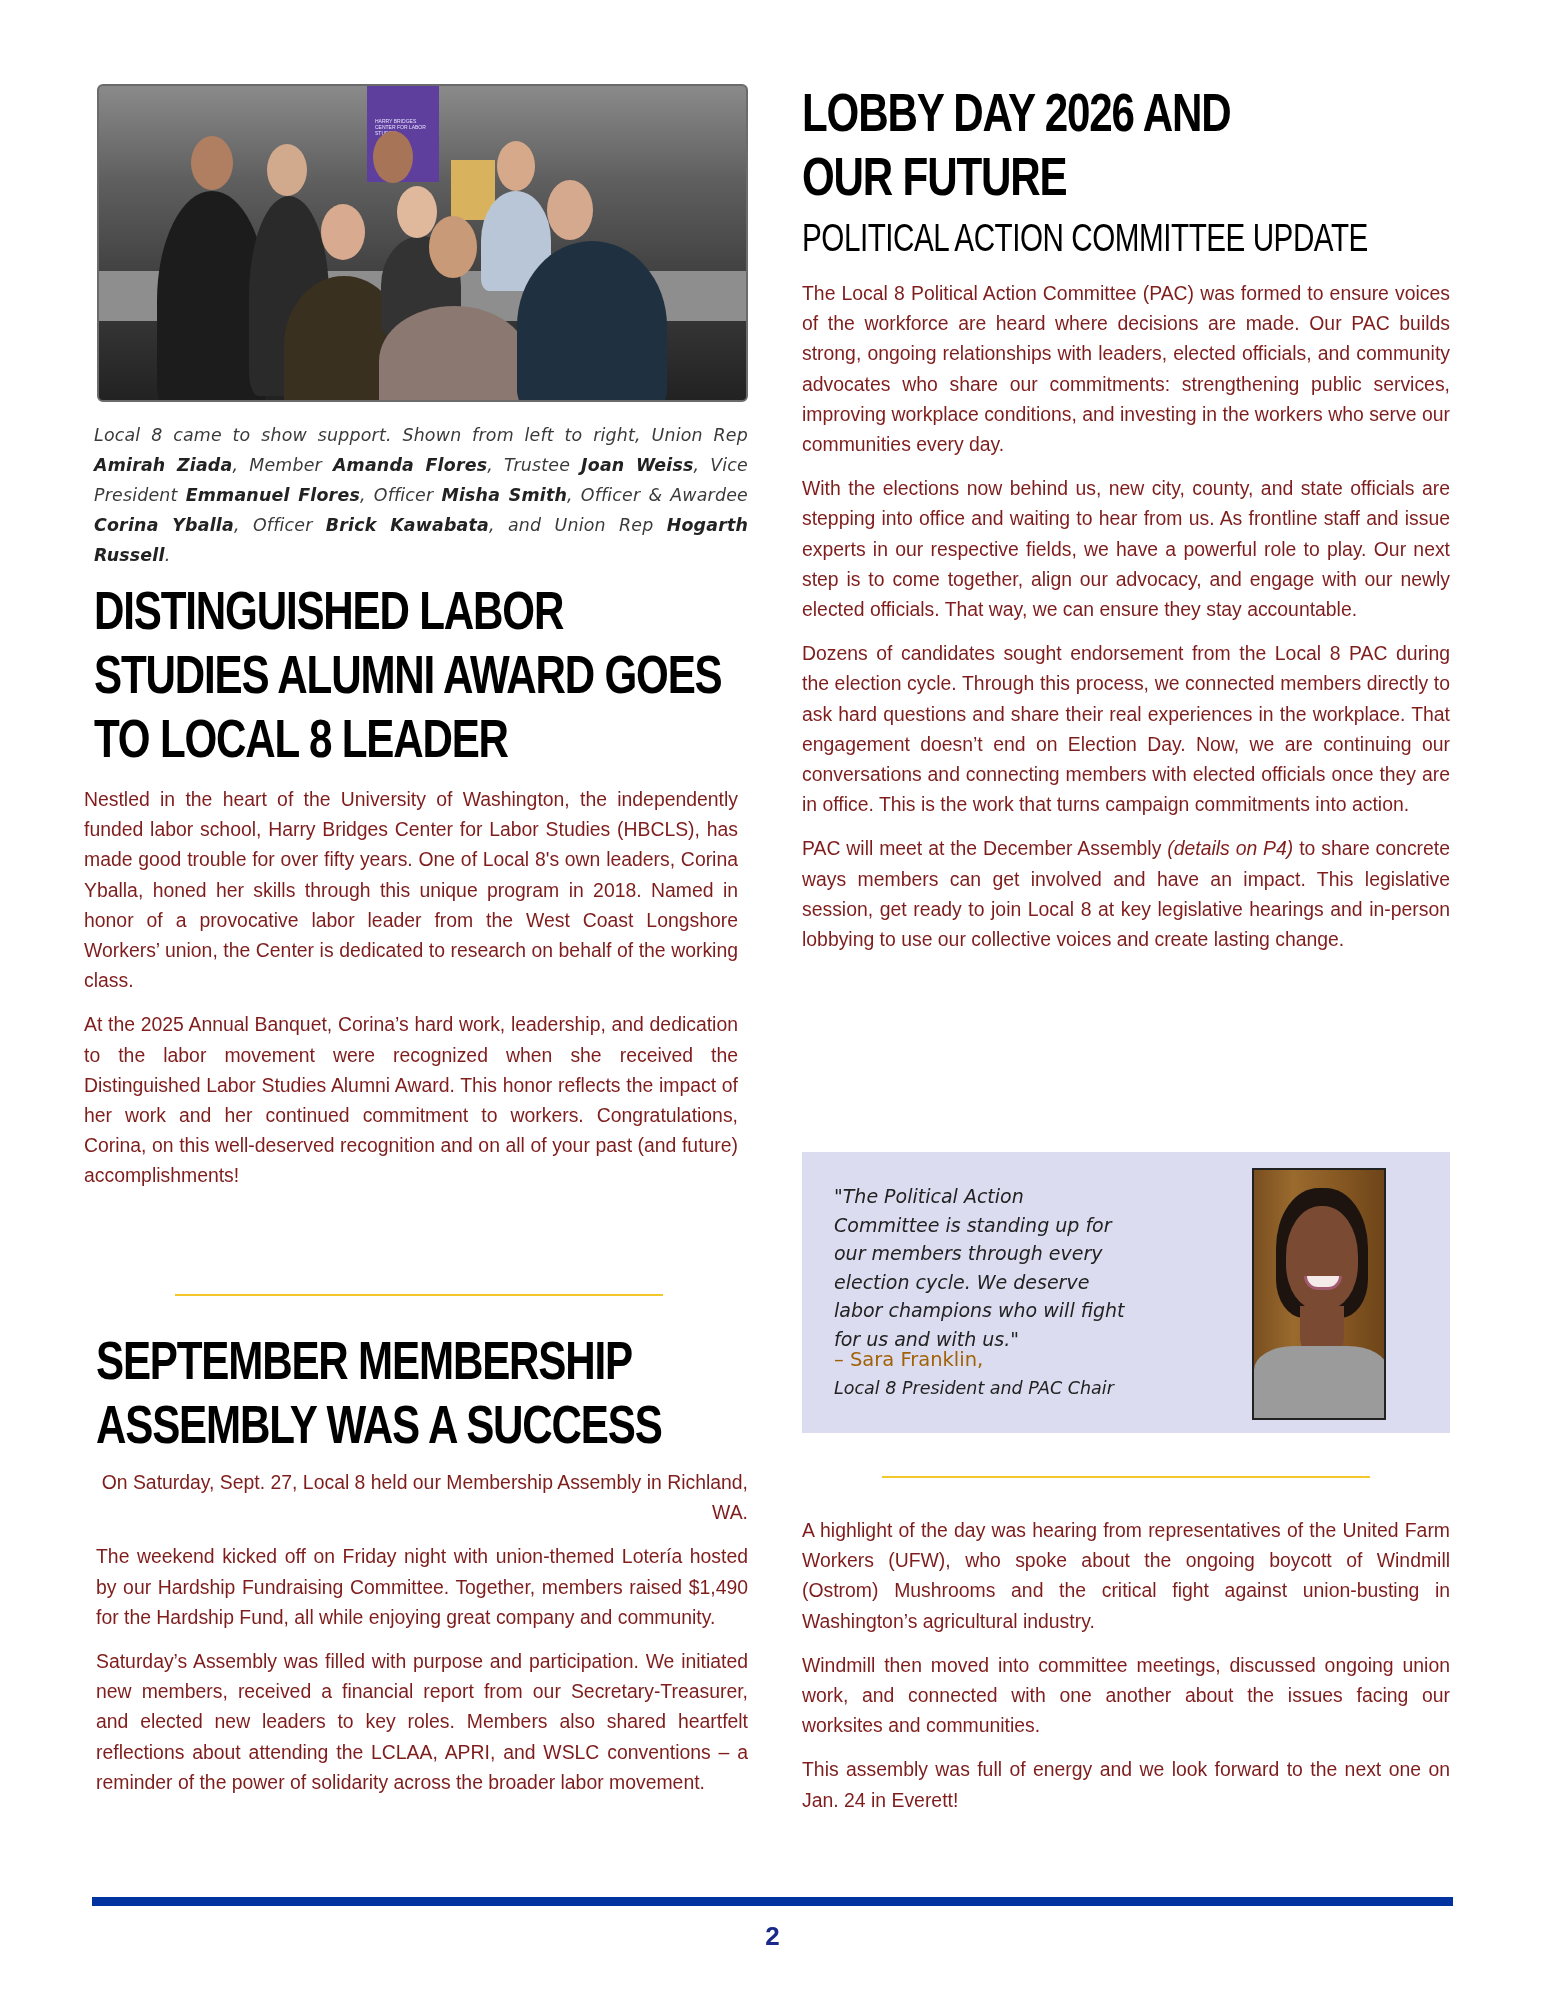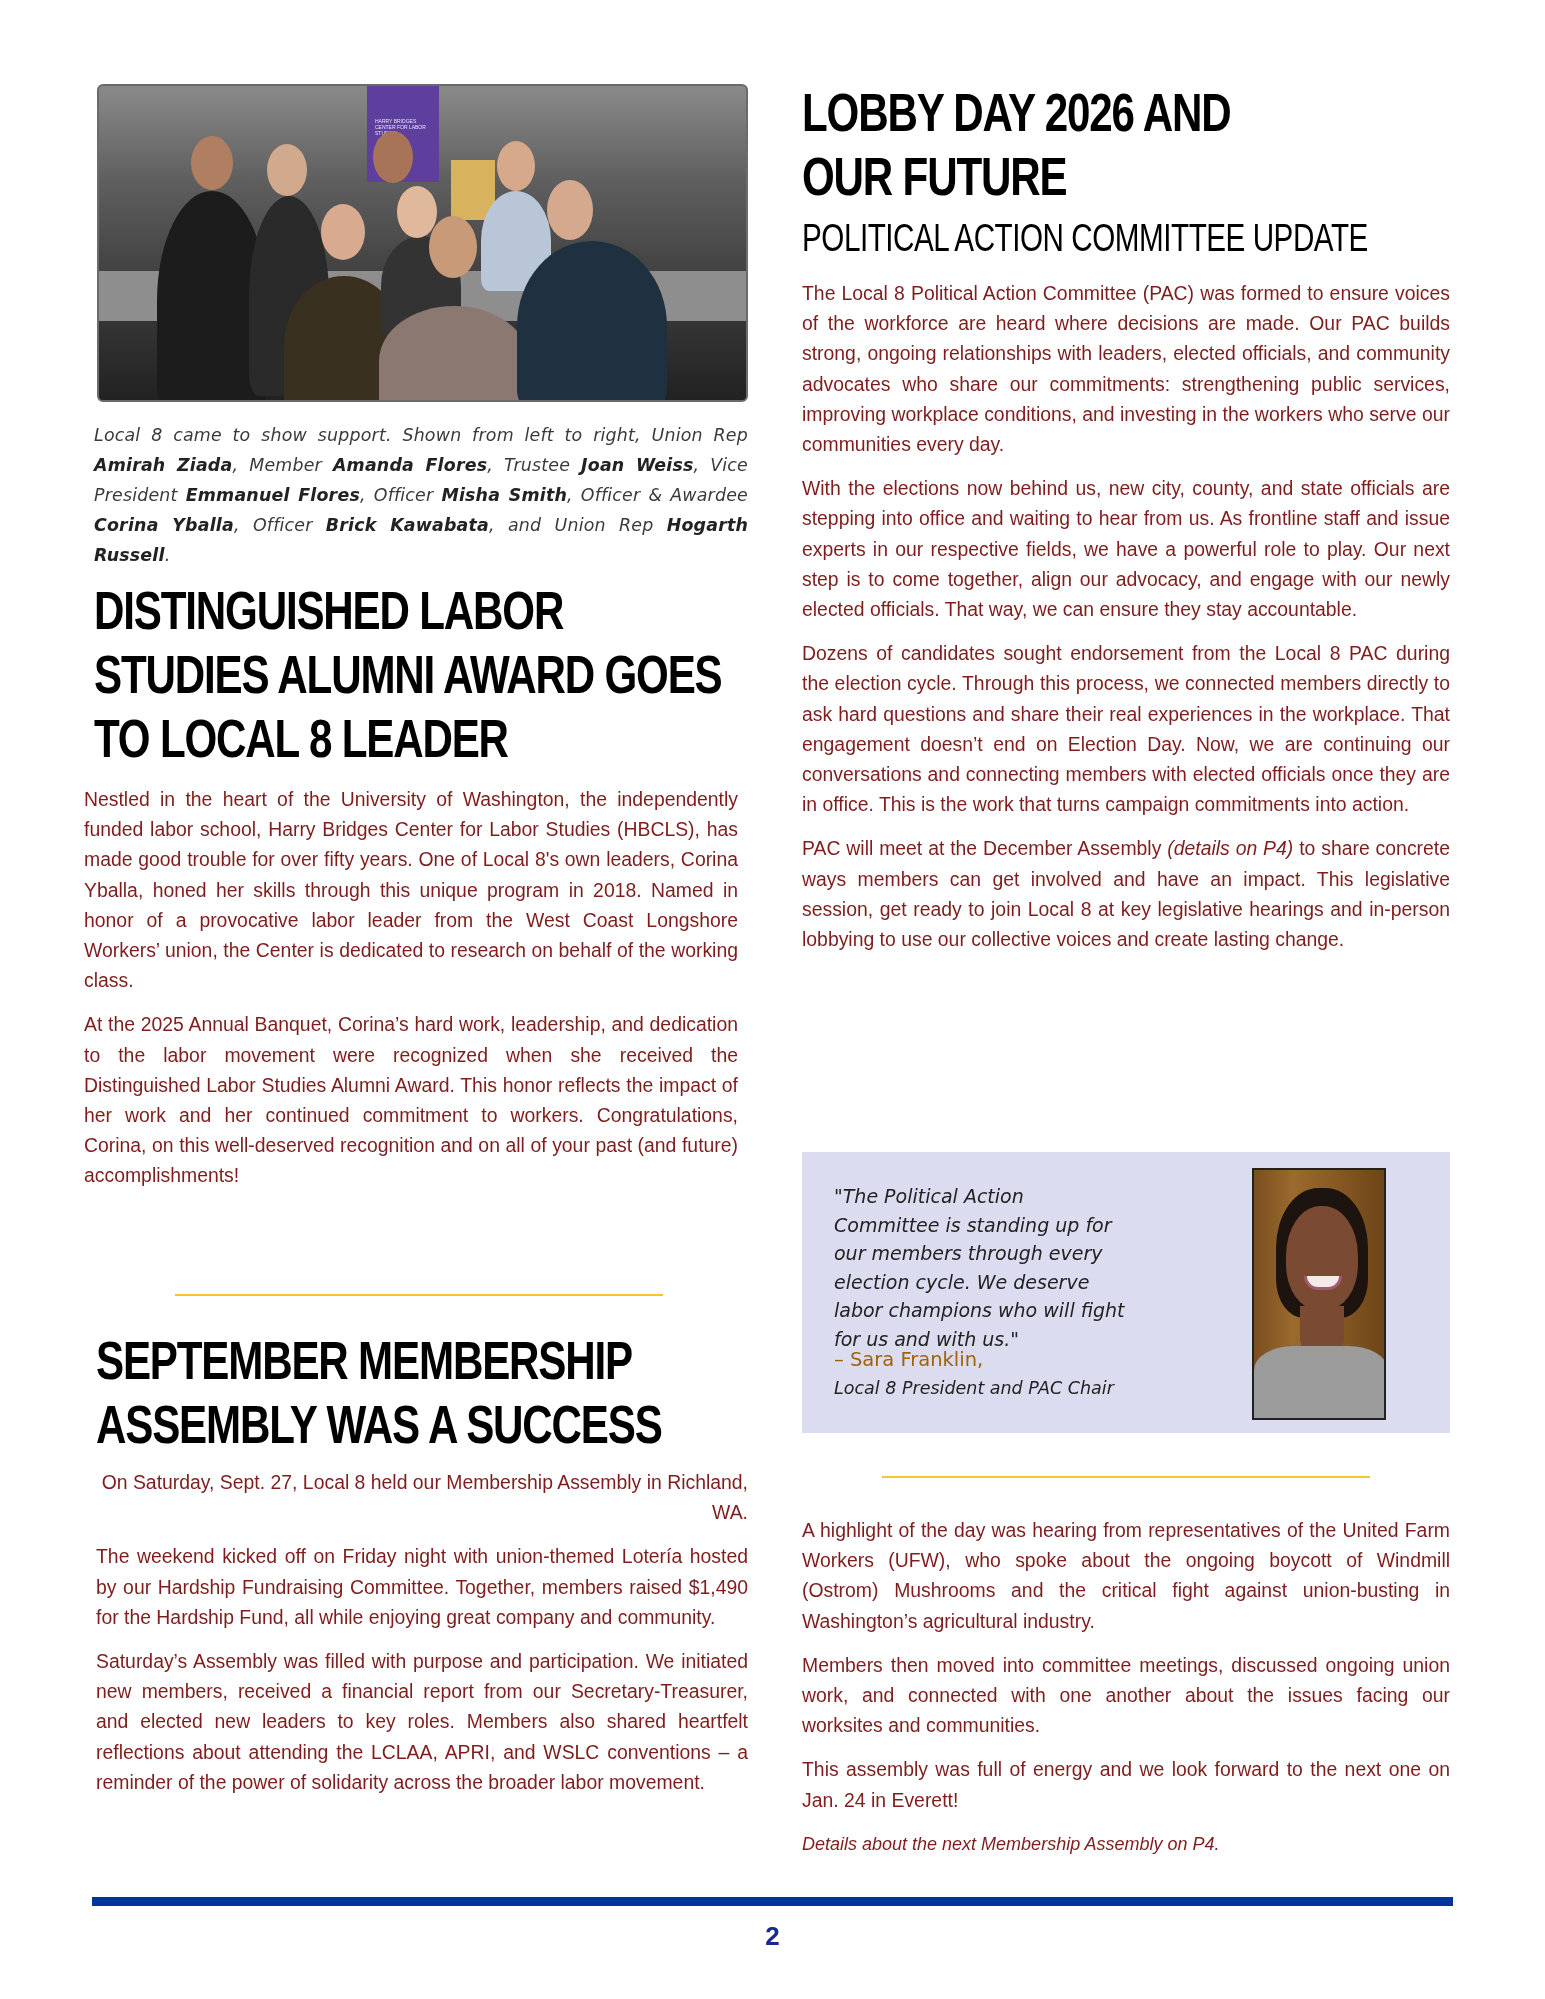--- a/index.html
+++ b/index.html
@@ -154,19 +154,18 @@
   <div class="neck"></div>
   <div class="face"></div>
   <div class="smile"></div>
   <div class="shirt"></div>
 </div>
 
 <div class="rule-gold" style="left:882px;top:1476px;width:488px;"></div>
 
 <div class="body-text" style="left:802px;top:1515px;width:648px;">
   <p>A highlight of the day was hearing from representatives of the United Farm Workers (UFW), who spoke about the ongoing boycott of Windmill (Ostrom) Mushrooms and the critical fight against union-busting in Washington’s agricultural industry.</p>
-  <p>Members then moved into committee meetings, discussed ongoing union work, and connected with one another about the issues facing our worksites and communities.</p>
+  <p>Windmill then moved into committee meetings, discussed ongoing union work, and connected with one another about the issues facing our worksites and communities.</p>
   <p>This assembly was full of energy and we look forward to the next one on Jan. 24 in Everett!</p>
-  <p style="font-style:italic;font-size:18px;text-align:left;">Details about the next Membership Assembly on P4.</p>
 </div>
 
 <div class="footer-bar"></div>
 <div class="page-number">2</div>
 
 </body></html>

